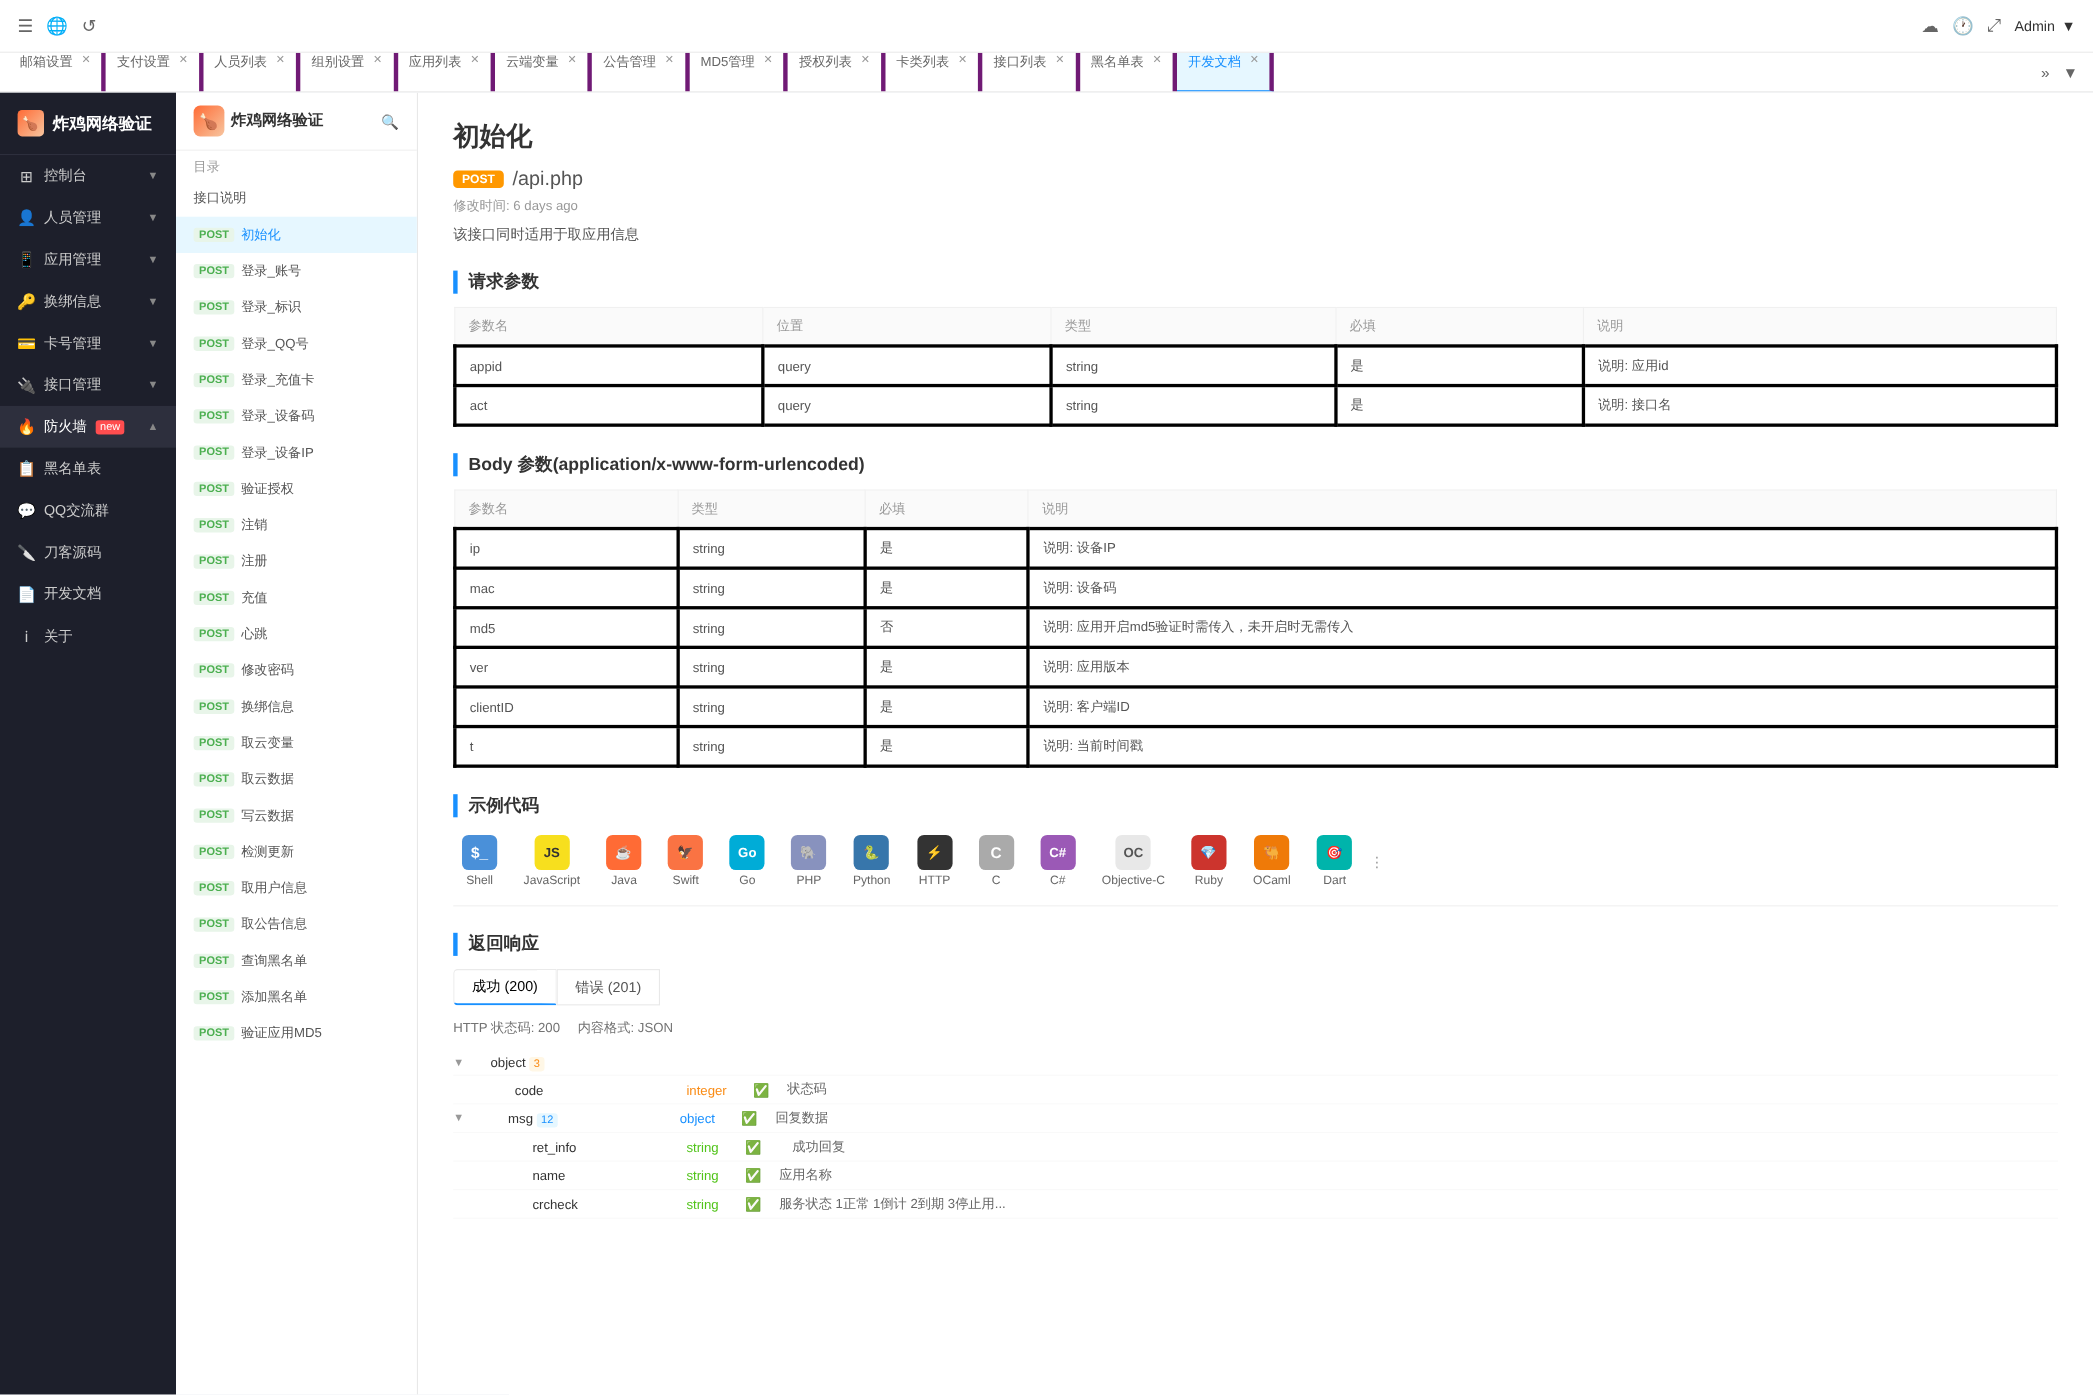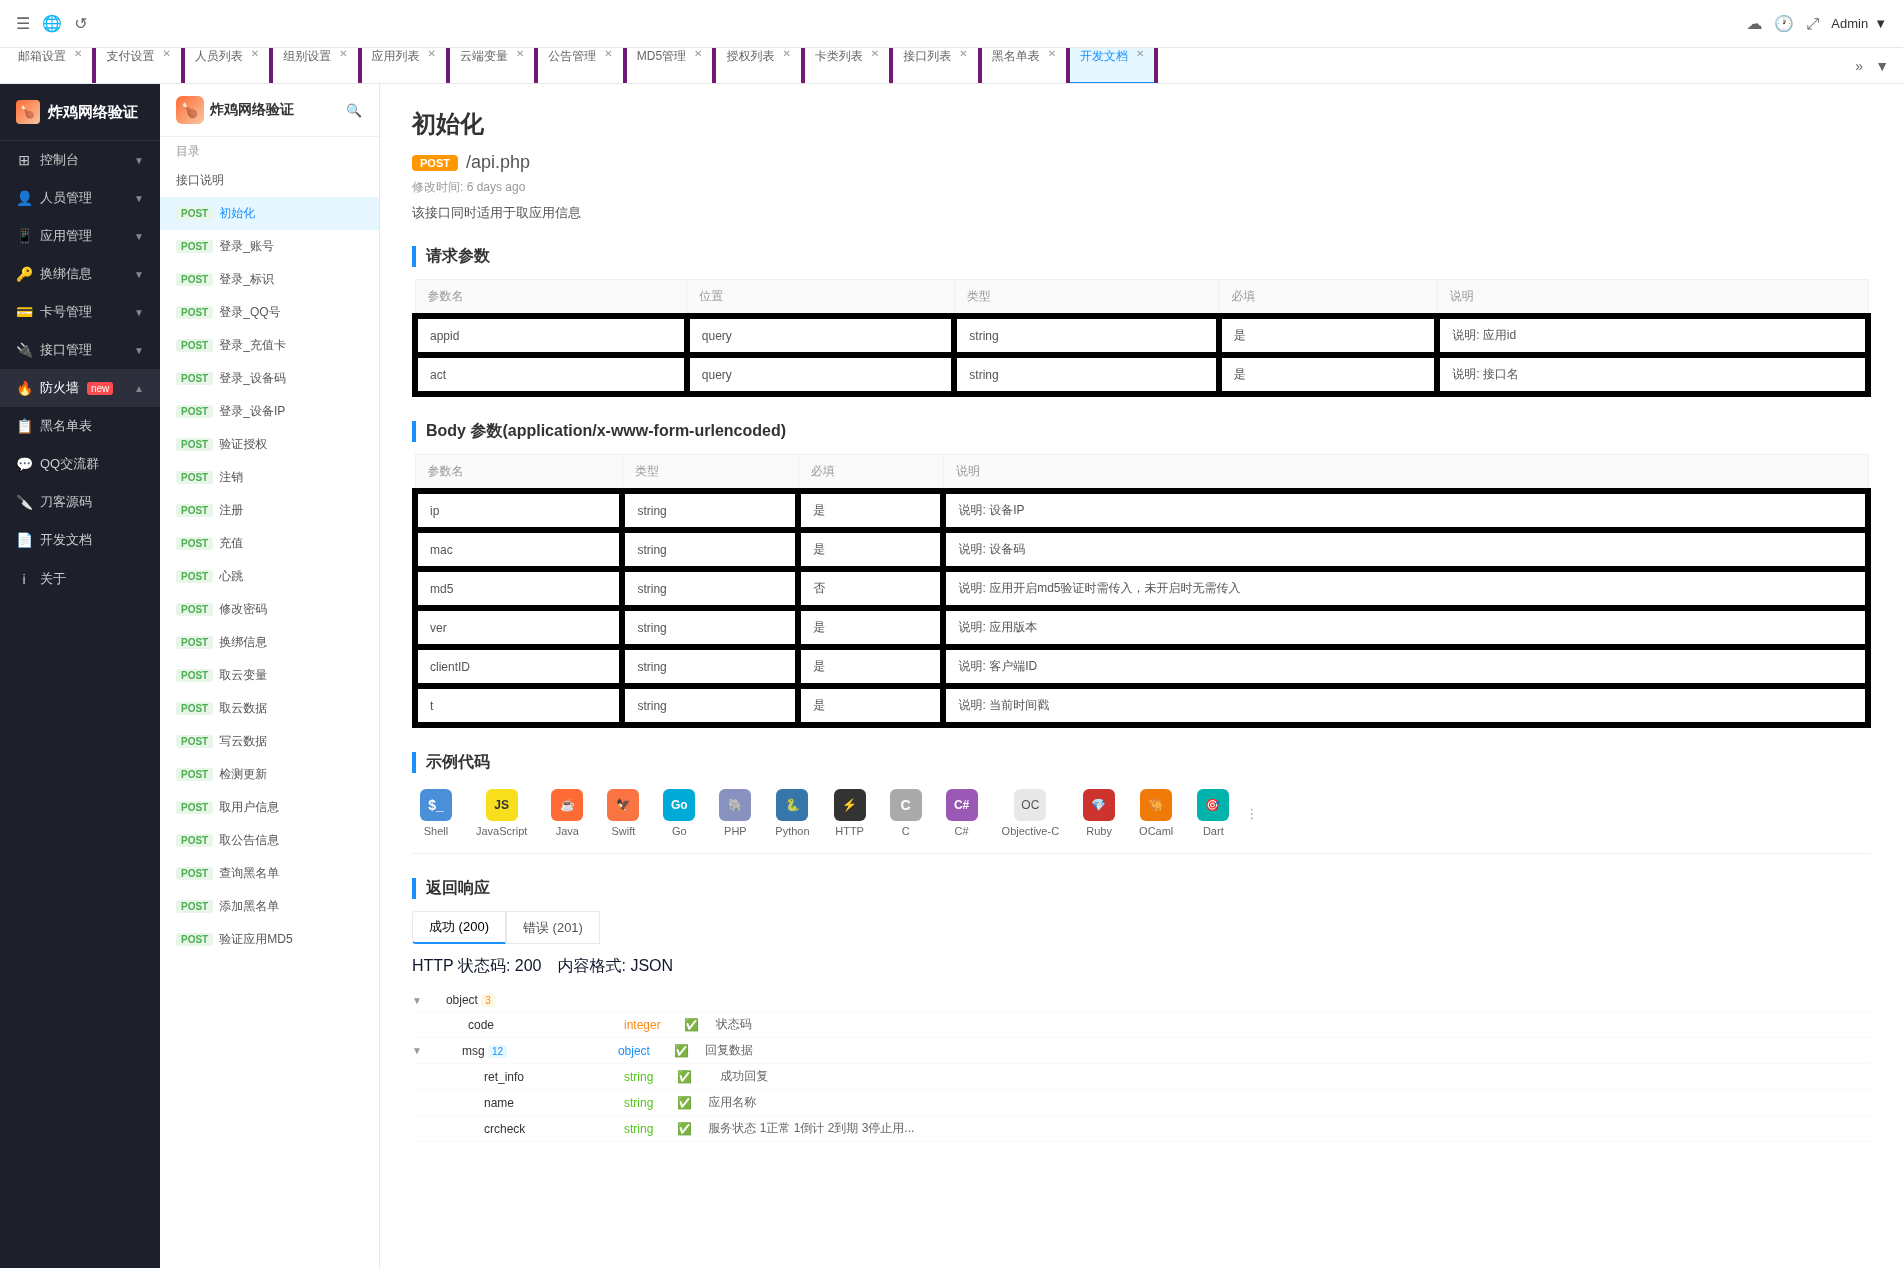--- a/index.html
+++ b/index.html
@@ -55,35 +55,35 @@
     .post-badge { background: #ff9800; color: #fff; font-size: 11px; font-weight: bold; padding: 2px 8px; border-radius: 4px; }
     .endpoint-path { font-size: 18px; color: #555; }
     .meta-text { font-size: 12px; color: #999; margin-bottom: 8px; }
     .desc-text { font-size: 13px; color: #555; margin-bottom: 24px; }
 
     .section-title { font-size: 16px; font-weight: bold; color: #333; margin: 24px 0 12px; border-left: 4px solid #1890ff; padding-left: 10px; }
 
     
     .param-table { width: 100%; border-collapse: collapse; margin-bottom: 16px; }
     .param-table th { background: #fafafa; border: 1px solid #f0f0f0; padding: 8px 12px; text-align: left; font-size: 12px; color: #999; font-weight: 500; }
-    .param-table td { border: 6px solid #000000; padding: 8px 12px; font-size: 12px; color: #555; }
+    .param-table td { border: 3px solid #000000; padding: 8px 12px; font-size: 12px; color: #555; }
 
     
     .code-tabs { display: flex; align-items: center; gap: 8px; flex-wrap: wrap; margin-bottom: 16px; border-bottom: 1px solid #f0f0f0; padding-bottom: 12px; }
     .code-tab { display: flex; flex-direction: column; align-items: center; gap: 4px; cursor: pointer; padding: 4px 8px; border-radius: 4px; }
     .code-tab-icon { width: 32px; height: 32px; display: flex; align-items: center; justify-content: center; font-size: 18px; }
     .code-tab-label { font-size: 11px; color: #666; }
     .code-tab-more { display: flex; align-items: center; justify-content: center; cursor: pointer; color: #999; }
 
     
     .response-tabs { display: flex; gap: 0; margin-bottom: 12px; }
     .resp-tab { padding: 6px 16px; border: 1px solid #e8e8e8; cursor: pointer; font-size: 13px; color: #555; background: #fff; }
     .resp-tab.active { background: #fff; border-bottom: 2px solid #1890ff; color: #000000; }
     .resp-tab:first-child { border-radius: 4px 0 0 4px; }
-    .resp-meta { font-size: 16px; color: #0f172a; margin-bottom: 12px; display: flex; gap: 16px; }
+    .resp-meta { font-size: 12px; color: #737373; margin-bottom: 12px; display: flex; gap: 16px; }
     .resp-meta span { display: flex; align-items: center; gap: 4px; }
 
     
     .resp-tree { font-size: 12px; }
     .resp-row { display: flex; align-items: center; gap: 8px; padding: 4px 0; border-bottom: 1px solid #f9f9f9; }
     .resp-row-name { width: 180px; color: #333; padding-left: 16px; }
     .resp-row-name.indent1 { padding-left: 32px; }
     .resp-row-name.indent2 { padding-left: 48px; }
     .resp-type { color: #1890ff; }
     .resp-type.string { color: #52c41a; }
@@ -497,21 +497,21 @@
         </div>
         <div class="code-tab">
           <div class="code-tab-icon" style="background:#aaa; color:#fff; border-radius:6px; font-size:14px; font-weight:bold;">C</div>
           <span class="code-tab-label">C</span>
         </div>
         <div class="code-tab">
           <div class="code-tab-icon" style="background:#9b59b6; color:#fff; border-radius:6px; font-size:12px; font-weight:bold;">C#</div>
           <span class="code-tab-label">C#</span>
         </div>
         <div class="code-tab">
-          <div class="code-tab-icon" style="background:#e8e8e8; color:#555; border-radius:6px; font-size:12px; font-weight:normal;">OC</div>
+          <div class="code-tab-icon" style="background:#e8e8e8; color:#555; border-radius:6px; font-size:12px; font-weight:bold;">OC</div>
           <span class="code-tab-label">Objective-C</span>
         </div>
         <div class="code-tab">
           <div class="code-tab-icon" style="background:#cc342d; color:#fff; border-radius:6px; font-size:12px; font-weight:bold;">💎</div>
           <span class="code-tab-label">Ruby</span>
         </div>
         <div class="code-tab">
           <div class="code-tab-icon" style="background:#ef7a08; color:#fff; border-radius:6px; font-size:12px; font-weight:bold;">🐫</div>
           <span class="code-tab-label">OCaml</span>
         </div>

